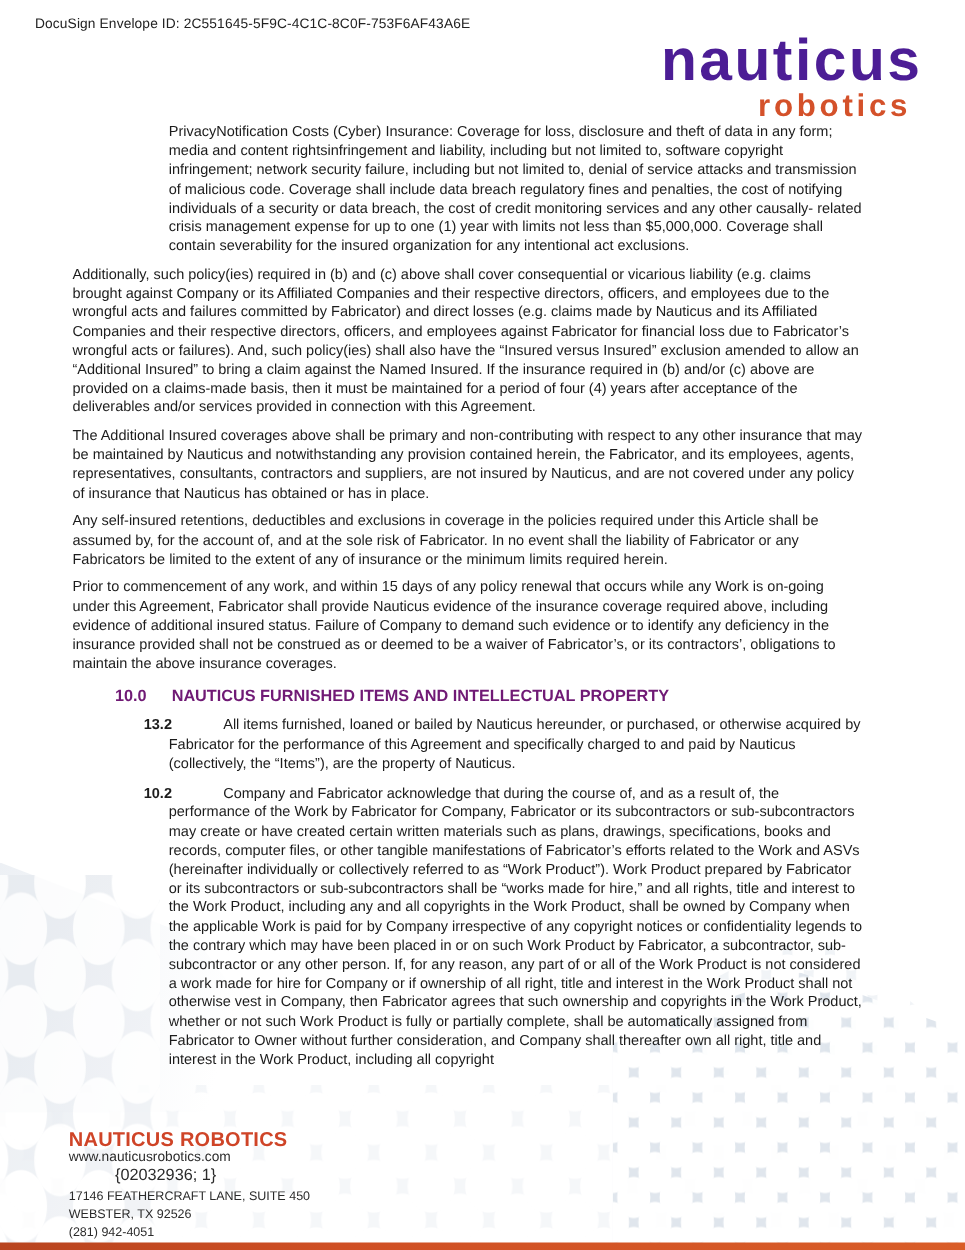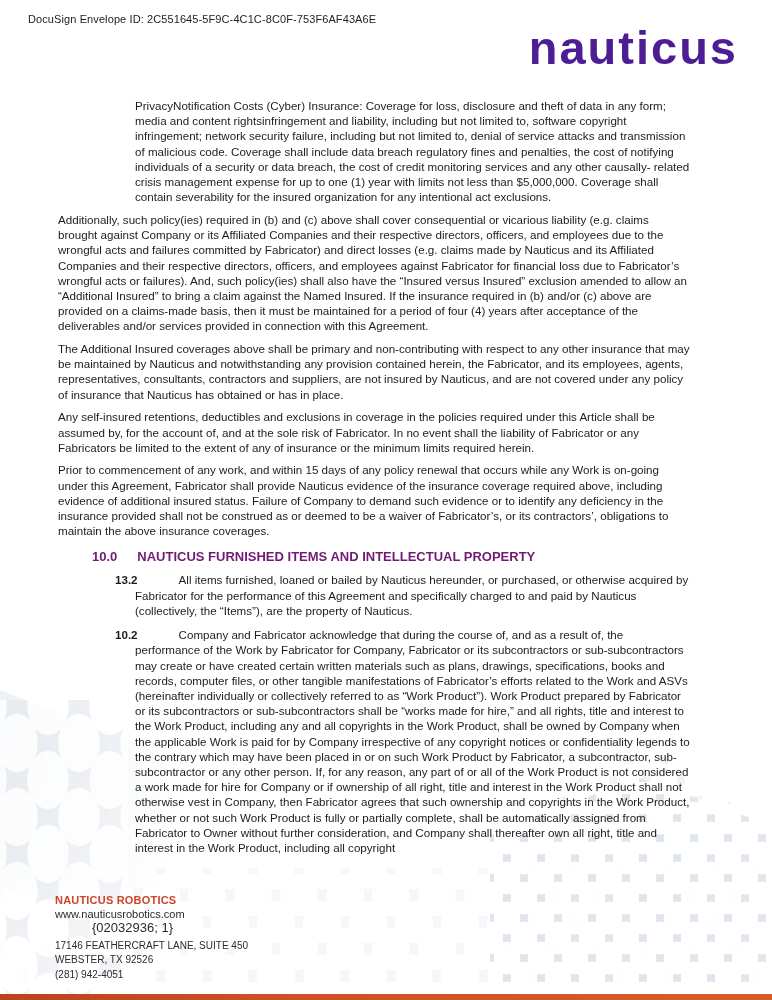--- a/index.html
+++ b/index.html
@@ -100,38 +100,39 @@
   }
   .h-gap{display:inline-block;width:20px;}
   .subsection{margin:0 0 9px 77px;text-indent:-20px;}
   .s-num{font-weight:bold;}
   .s-gap{display:inline-block;width:41px;}
   
   .footer{
     position:absolute;left:55px;top:894px;z-index:2;
     font-size:11px;line-height:13.5px;color:#2b2b2b;
   }
-  .footer-company{color:#cf4427;font-weight:bold;font-size:11px;letter-spacing:.2px;}
+  .footer-company{color:#cf4427;font-weight:bold;font-size:16px;letter-spacing:.2px;margin-top:12px;}
   .footer-docnum{margin-left:37px;font-size:13px;}
   .footer-address{margin-top:4px;font-size:10px;line-height:14.5px;}
 </style>
 </head>
 <body>
 
 <div class="page">
 
   <div class="pattern band-bottom"></div>
   <div class="pattern swoosh-left"></div>
   <div class="pattern dots-left"></div>
   <div class="pattern hex-right-upper"></div>
   <div class="pattern hex-right"></div>
 
   <div class="docusign">DocuSign Envelope ID: 2C551645-5F9C-4C1C-8C0F-753F6AF43A6E</div>
   <div class="logo">
     <div class="logo-main">nauticus</div>
+    <div class="logo-sub">robotics</div>
   </div>
 
   <div class="content">
     <p class="para indent">PrivacyNotification Costs (Cyber) Insurance: Coverage for loss, disclosure and theft of data in any form; media and content rightsinfringement and liability, including but not limited to, software copyright infringement; network security failure, including but not limited to, denial of service attacks and transmission of malicious code. Coverage shall include data breach regulatory fines and penalties, the cost of notifying individuals of a security or data breach, the cost of credit monitoring services and any other causally- related crisis management expense for up to one (1) year with limits not less than $5,000,000. Coverage shall contain severability for the insured organization for any intentional act exclusions.</p>
     <p class="para">Additionally, such policy(ies) required in (b) and (c) above shall cover consequential or vicarious liability (e.g. claims brought against Company or its Affiliated Companies and their respective directors, officers, and employees due to the wrongful acts and failures committed by Fabricator) and direct losses (e.g. claims made by Nauticus and its Affiliated Companies and their respective directors, officers, and employees against Fabricator for financial loss due to Fabricator’s wrongful acts or failures). And, such policy(ies) shall also have the “Insured versus Insured” exclusion amended to allow an “Additional Insured” to bring a claim against the Named Insured. If the insurance required in (b) and/or (c) above are provided on a claims-made basis, then it must be maintained for a period of four (4) years after acceptance of the deliverables and/or services provided in connection with this Agreement.</p>
     <p class="para">The Additional Insured coverages above shall be primary and non-contributing with respect to any other insurance that may be maintained by Nauticus and notwithstanding any provision contained herein, the Fabricator, and its employees, agents, representatives, consultants, contractors and suppliers, are not insured by Nauticus, and are not covered under any policy of insurance that Nauticus has obtained or has in place.</p>
     <p class="para">Any self-insured retentions, deductibles and exclusions in coverage in the policies required under this Article shall be assumed by, for the account of, and at the sole risk of Fabricator. In no event shall the liability of Fabricator or any Fabricators be limited to the extent of any of insurance or the minimum limits required herein.</p>
     <p class="para">Prior to commencement of any work, and within 15 days of any policy renewal that occurs while any Work is on-going under this Agreement, Fabricator shall provide Nauticus evidence of the insurance coverage required above, including evidence of additional insured status. Failure of Company to demand such evidence or to identify any deficiency in the insurance provided shall not be construed as or deemed to be a waiver of Fabricator’s, or its contractors’, obligations to maintain the above insurance coverages.</p>
 
     <div class="heading">

